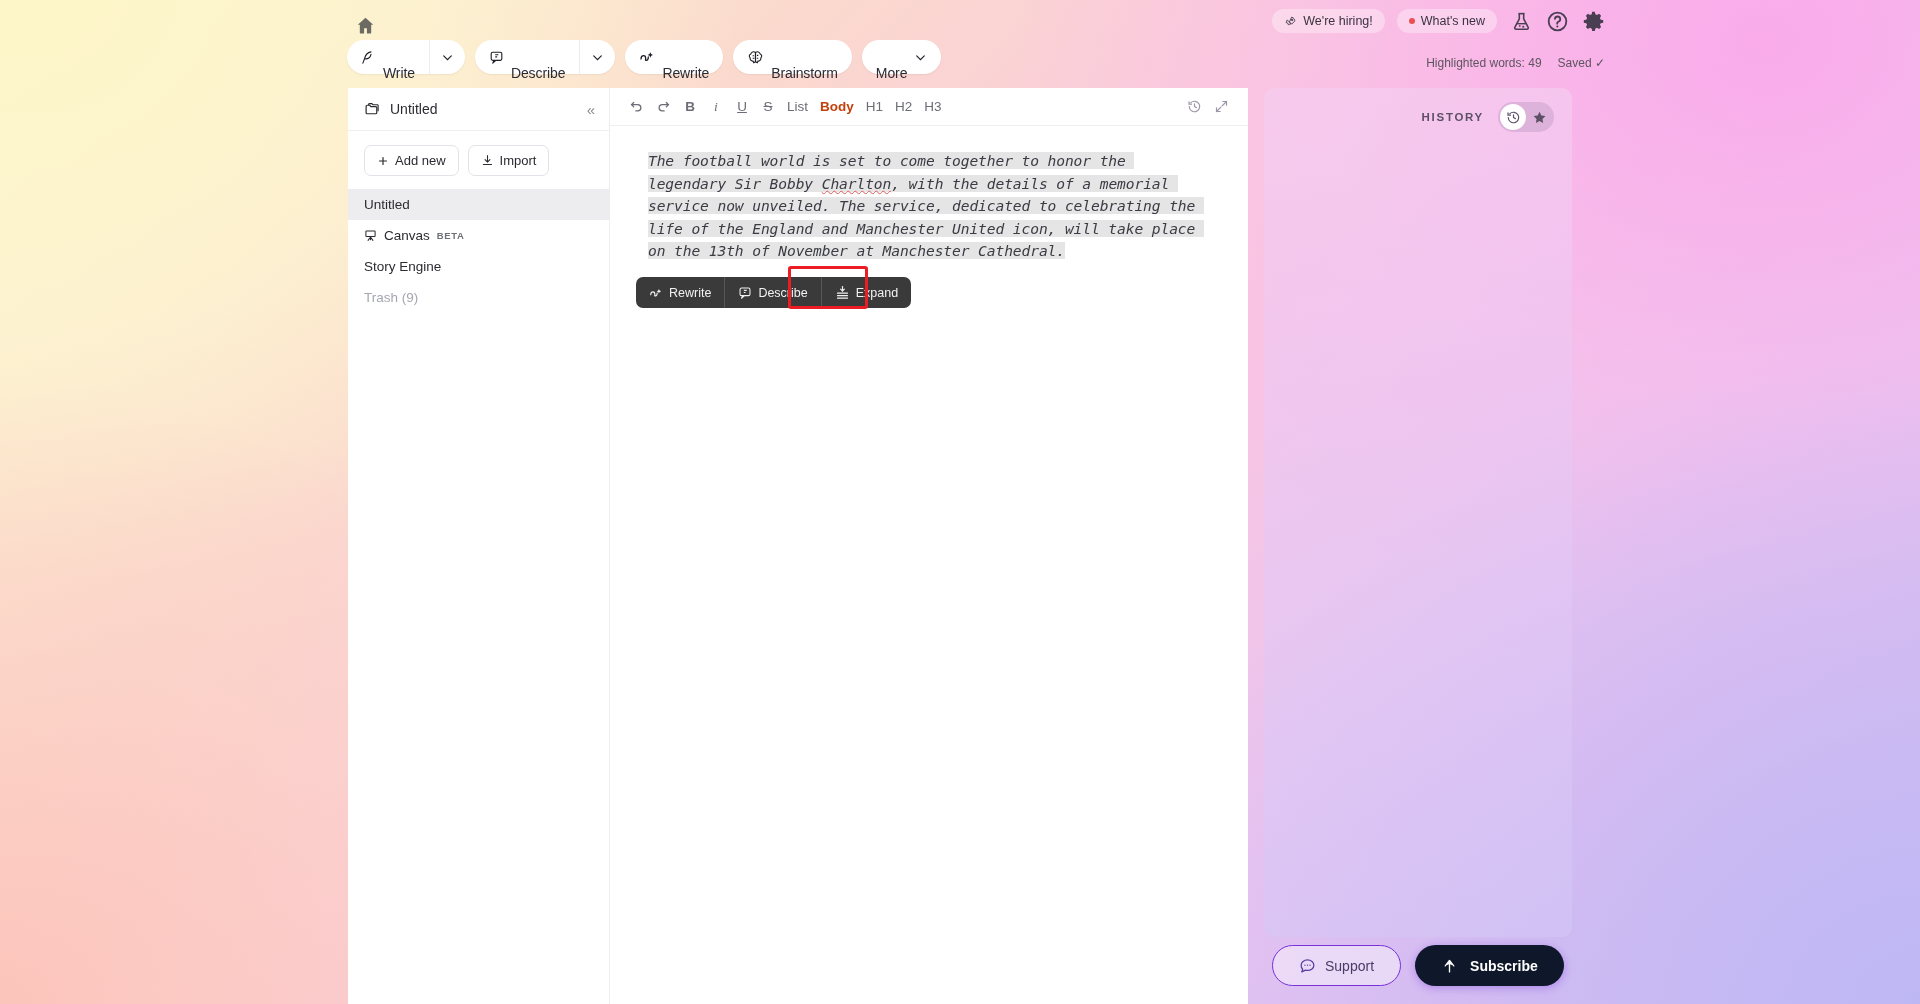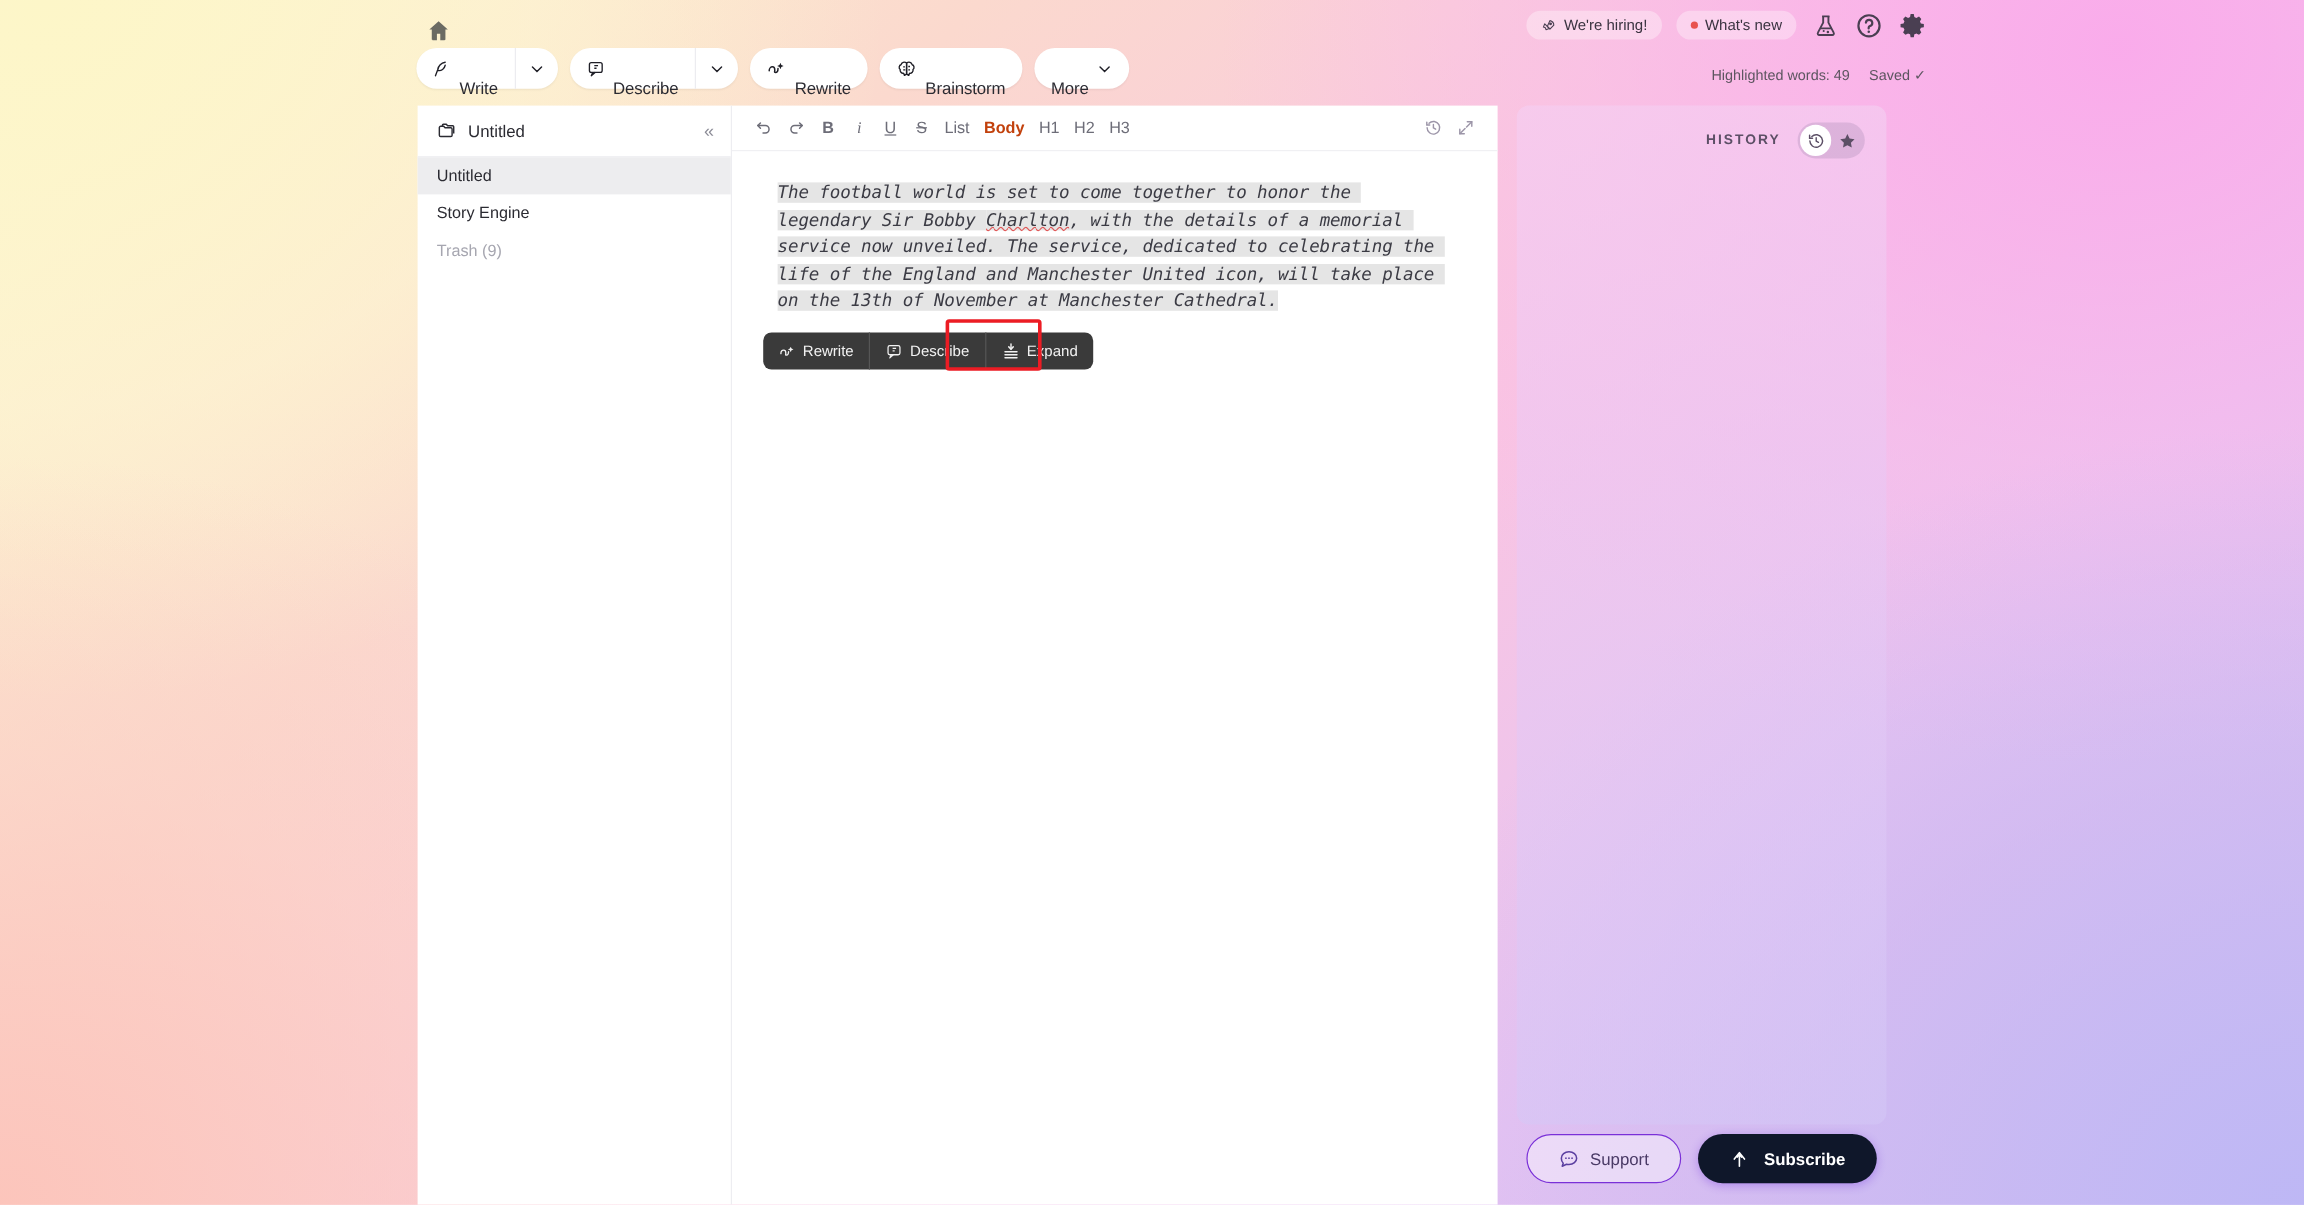--- a/index.html
+++ b/index.html
@@ -322,25 +322,53 @@
     <span>
       <svg width="17" height="17" viewBox="0 0 24 24" fill="none" stroke="#2b2b32" stroke-width="1.7" stroke-linejoin="round">
         <path d="M3 7.5a1.5 1.5 0 0 1 1.5-1.5h3.6l1.6 1.8h6.8A1.5 1.5 0 0 1 18 9.3v7.2a1.5 1.5 0 0 1-1.5 1.5h-12A1.5 1.5 0 0 1 3 16.5z"></path>
         <path d="M6.6 6V4.8a1.2 1.2 0 0 1 1.2-1.2h3.4l1.5 1.7h6a1.2 1.2 0 0 1 1.2 1.2v8.1"></path>
       </svg>
     </span>
     <span class="t">Untitled</span>
     <span class="collapse">«</span>
   </div>
 
+  <div id="sb-actions">
+    <div class="sb-btn">
+      <span>
+        <svg width="12" height="12" viewBox="0 0 24 24" fill="none" stroke="#2b2b32" stroke-width="2.4" stroke-linecap="round">
+            <path d="M12 5v14M5 12h14"></path>
+          </svg>
+      </span>
+      <span>Add new</span>
+    </div>
+    <div class="sb-btn">
+      <span>
+        <svg width="13" height="13" viewBox="0 0 24 24" fill="none" stroke="#2b2b32" stroke-width="2" stroke-linecap="round" stroke-linejoin="round">
+            <path d="M12 3v11M7.5 10.5 12 15l4.5-4.5M4.5 19.5h15"></path>
+          </svg>
+      </span>
+      <span>Import</span>
+    </div>
+  </div>
 
   <div class="sb-item active">
     <span>Untitled</span>
   </div>
 
+  <div class="sb-item">
+    <span>
+      <svg width="13" height="13" viewBox="0 0 24 24" fill="none" stroke="#2b2b32" stroke-width="1.9" stroke-linecap="round">
+        <rect x="3.5" y="3.5" width="17" height="10.5" rx="1"></rect>
+          <path d="M12 14v6M7.5 21l4.5-6 4.5 6"></path>
+      </svg>
+    </span>
+    <span>Canvas</span>
+    <span class="beta">BETA</span>
+  </div>
 
   <div class="sb-item">
     <span>Story Engine</span>
   </div>
 
   <div class="sb-item muted">
     <span>Trash (9)</span>
   </div>
 </div>
 

